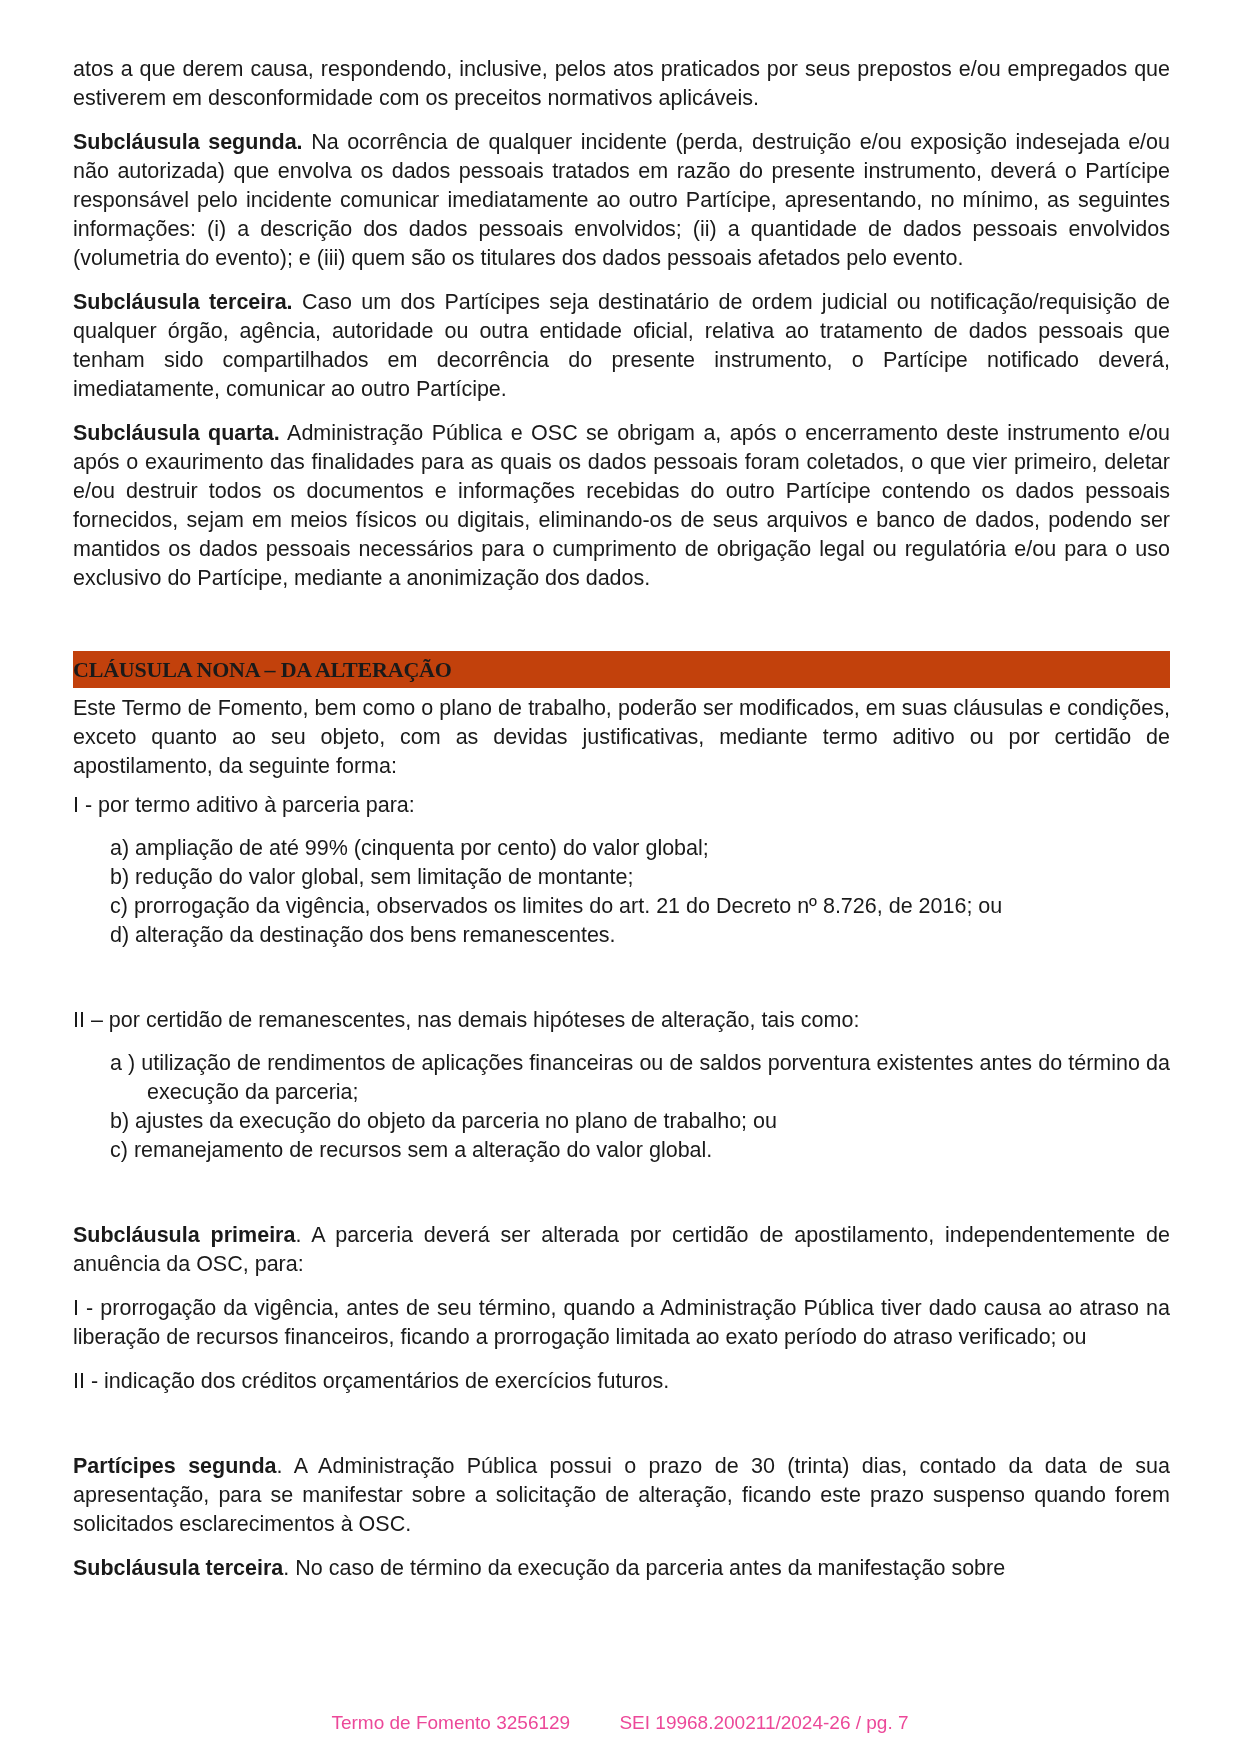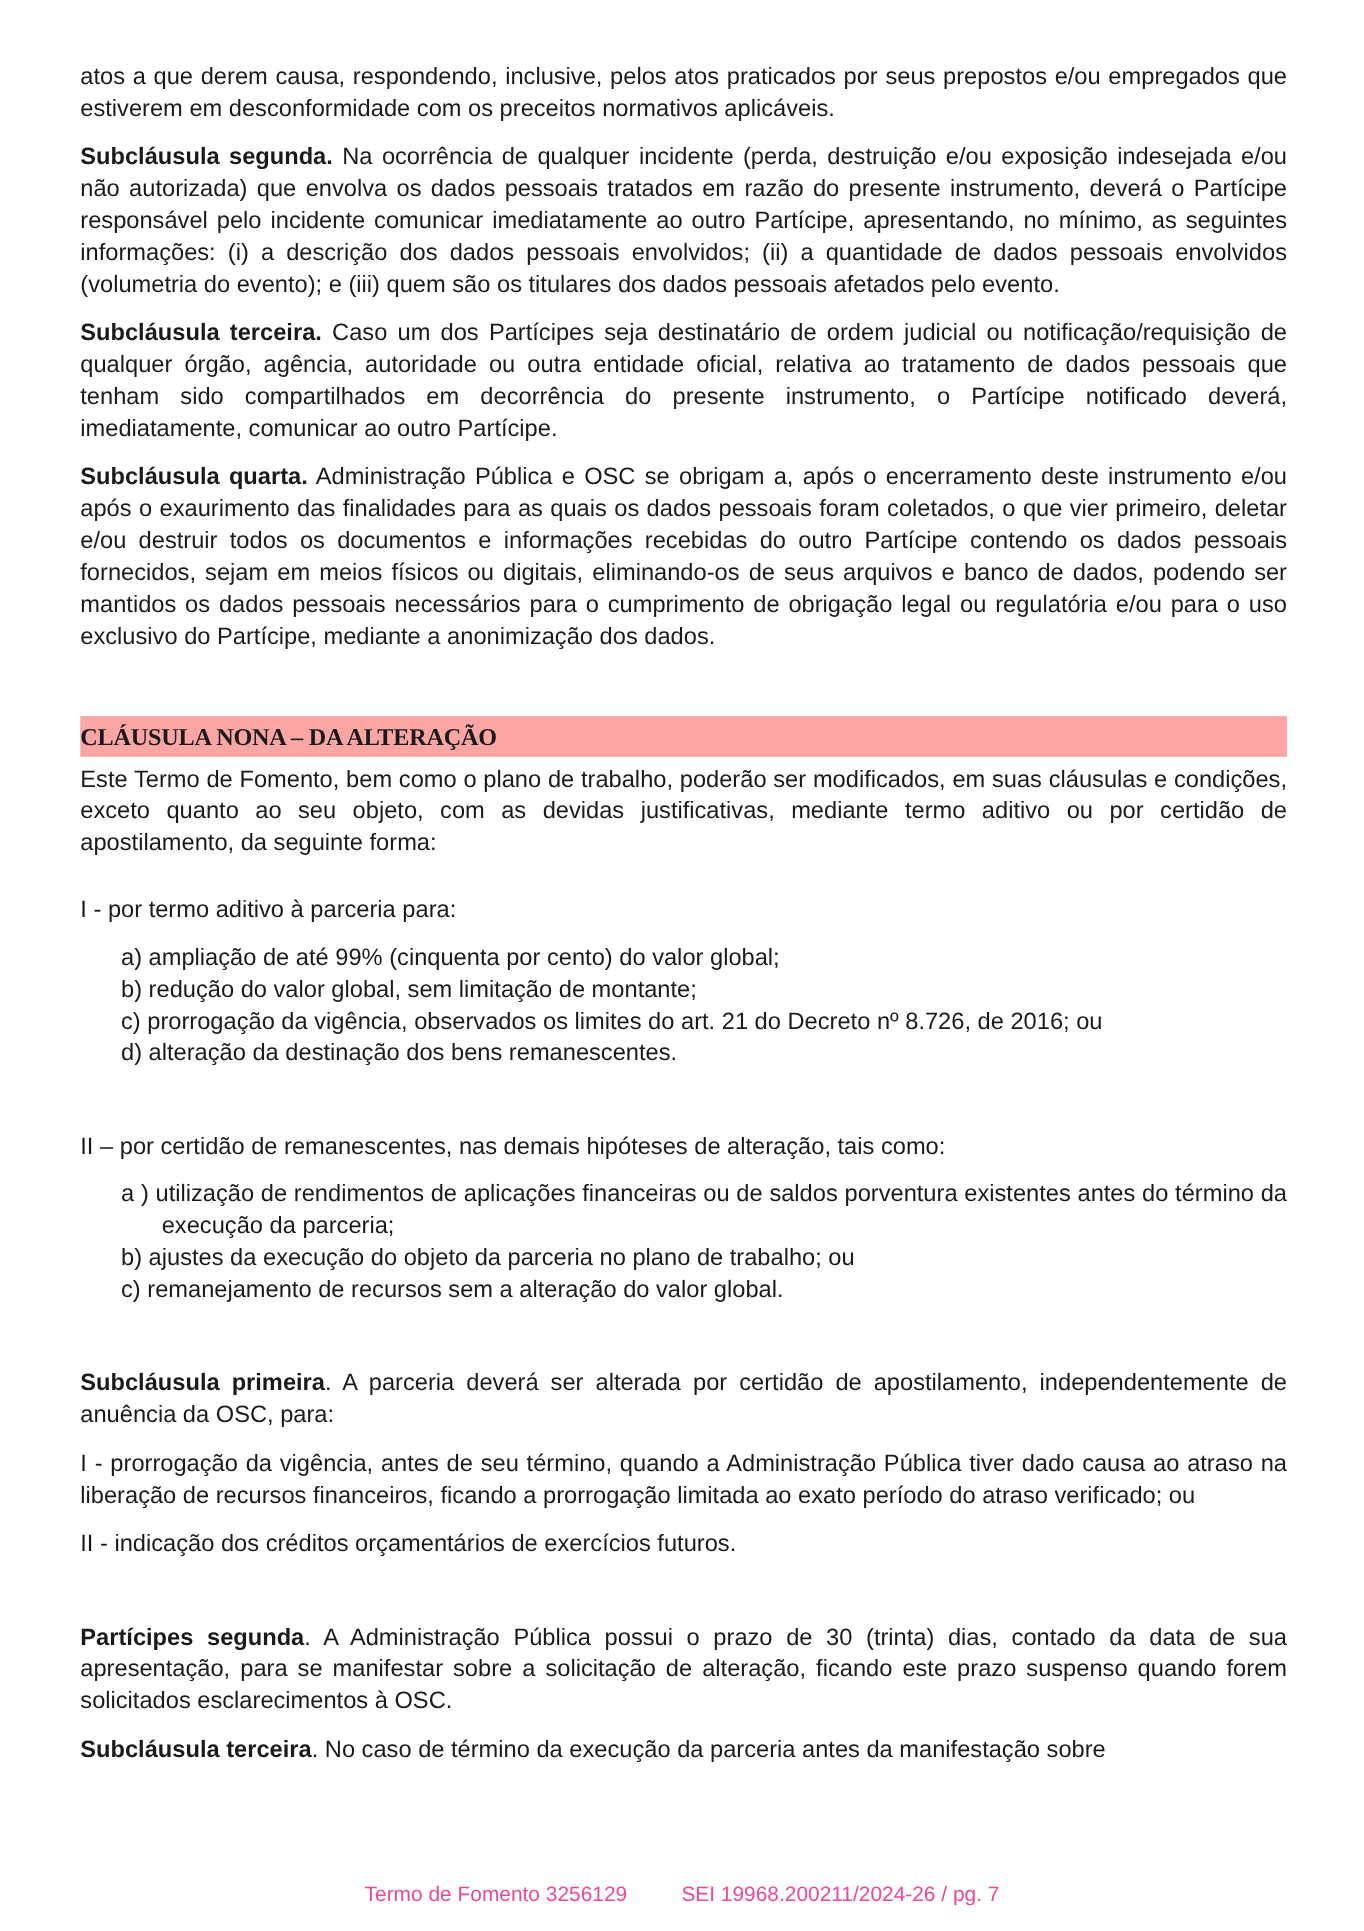--- a/index.html
+++ b/index.html
@@ -4,25 +4,25 @@
   <style>
     html, body { margin: 0; padding: 0; background: #ffffff; }
     body { width: 1240px; height: 1755px; position: relative; overflow: hidden; }
     .page {
       position: absolute; left: 73px; top: 55px; width: 1097px;
       font-family: "Liberation Sans", sans-serif; font-size: 21.5px;
       line-height: 29px; color: #1a1a1a;
     }
     p { margin: 0; text-align: justify; }
     .gap-s { margin-top: 15px; }
-    .gap-m { margin-top: 32px; }
+    .gap-m { margin-top: 10px; }
     .gap-l { margin-top: 56px; }
     b { font-weight: bold; }
     .heading {
-      background: #fca5a5; font-family: "Liberation Serif", serif; font-weight: bold;
+      background: #c2410c; font-family: "Liberation Serif", serif; font-weight: bold;
       font-size: 22px; line-height: 37px; padding-left: 0; margin-top: 58px; margin-bottom: 6px;
       letter-spacing: -0.2px;
     }
     .list { margin-left: 37px; margin-top: 14px; }
     .list .it { display: block; }
     .hang { padding-left: 37px; text-indent: -37px; text-align: justify; }
     .footer {
       position: absolute; left: 0; width: 1240px; top: 1712px; text-align: center;
       font-family: "Liberation Sans", sans-serif; font-size: 19px; color: #ec4899;
     }

